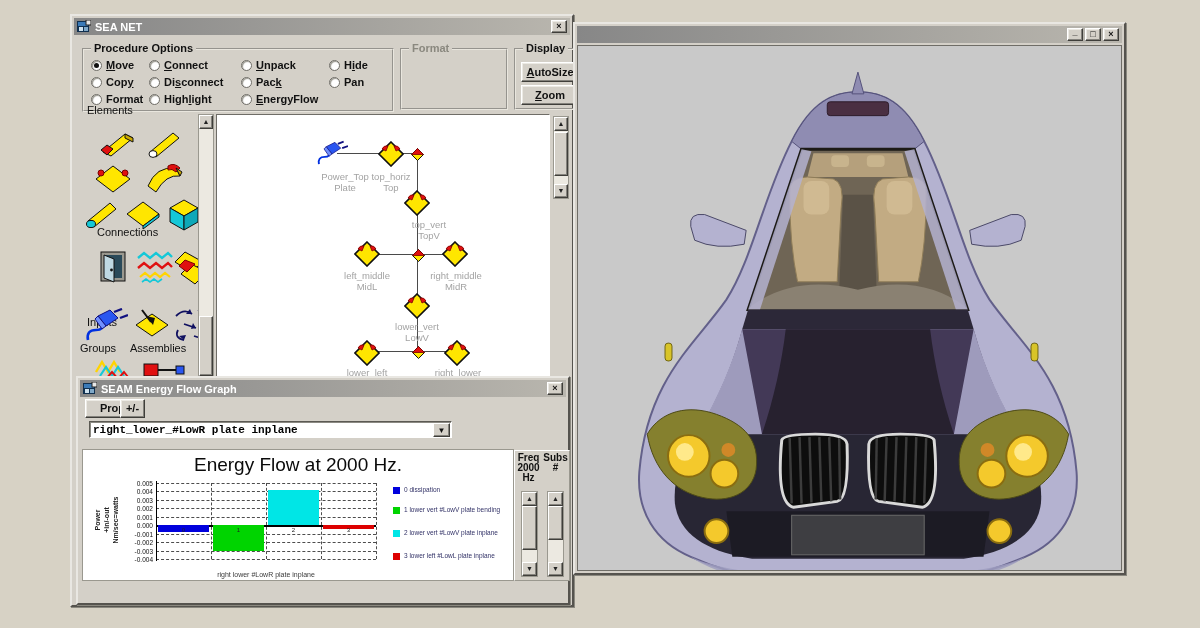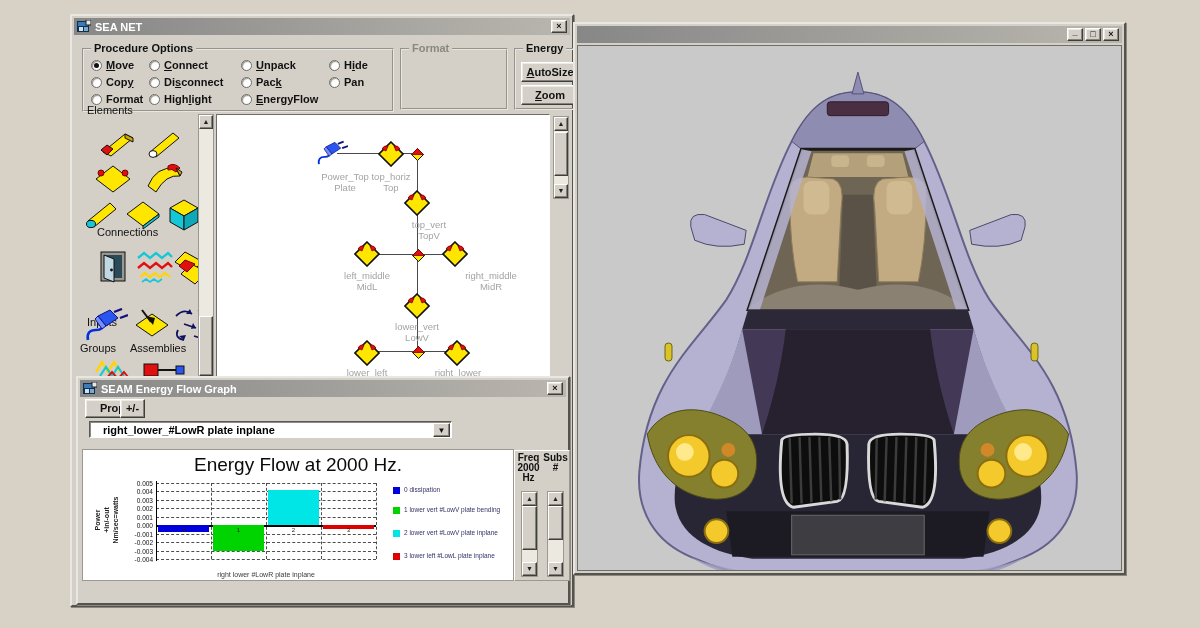--- a/index.html
+++ b/index.html
@@ -51,21 +51,21 @@
 
   #canvas { position:absolute; background:#fff; border:1px solid #6f6d67;
             border-right-color:#fff; border-bottom-color:#fff; overflow:hidden; }
   .net-line { position:absolute; background:#4a4a4a; }
   .net-label { position:absolute; color:#a3a3a3; font-size:9.5px; text-align:center; line-height:11px; white-space:nowrap; transform:translateX(-50%); }
   .net-node { position:absolute; }
 
   
   #combo { position:absolute; background:#fff; border:1px solid; border-color:#5b5953 #fff #fff #5b5953;
            box-shadow:inset 1px 1px 0 #8c8a83; display:flex; align-items:center; }
-  #combo .combo-text { font-size:11px; font-weight:bold; color:#000; padding-left:13px; flex:1; white-space:nowrap; overflow:hidden; }
+  #combo .combo-text { font-size:11px; font-weight:bold; color:#000; padding-left:3px; flex:1; white-space:nowrap; overflow:hidden;font-family:Liberation Mono, monospace; }
   #combo .combo-btn { width:17px; height:14px; margin-right:1px; background:#d4d0c8;
            border:1px solid; border-color:#fff #3f3e3a #3f3e3a #fff; box-shadow:inset -1px -1px 0 #84827c;
            font-size:8px; text-align:center; line-height:13px; color:#111; }
 
   #chart-area { position:absolute; background:#fff; border:1px solid #9a988f; }
   .chart-title { position:absolute; left:0; right:0; text-align:center; font-size:19px; color:#0a0a0a; }
   .gridline-h { position:absolute; border-top:1px dashed #4d4d4d; height:0; }
   .gridline-v { position:absolute; border-left:1px dashed #4d4d4d; width:0; }
   .zero-line { position:absolute; background:#000; }
   .y-axis { position:absolute; background:#000; width:1px; }
@@ -149,21 +149,21 @@
           <span><u>E</u>nergyFlow</span>
         </div>
       </div>
   </div>
 
   <div class="groupbox" style="left:328px; top:32px; width:108px; height:62px;">
     <span class="gb-label dim">Format</span>
   </div>
 
   <div class="groupbox" style="left:442px; top:32px; width:66px; height:62px; border-right:none;">
-    <span class="gb-label">Energy</span>
+    <span class="gb-label">Display</span>
     <div id="display-buttons">
         <div class="btn" style="left: 5px; top: 12px; width: 58px; height: 20px; line-height: 18px;"><span><u>A</u>utoSize</span></div>
         <div class="btn" style="left: 5px; top: 35px; width: 58px; height: 20px; line-height: 18px;"><span><u>Z</u>oom</span></div>
       </div>
   </div>
 
   <span class="palette-label" style="left:15px; top:88px;">Elements</span>
   <div class="pal-icon" style="left:25px; top:112px;">
     <svg width="40" height="30" viewBox="0 0 40 30">
       <polygon points="6,24 28,6 36,10 14,28" fill="#ffe600" stroke="#111"></polygon>
@@ -349,21 +349,21 @@
   </svg></div>
     <div class="net-label" style="left:150px; top:155px;">
       <div>left_middle</div>
         <div>MidL</div>
     </div>
     <div class="net-node diamond-svg" style="left:225px; top:126px;"><svg width="26" height="26" viewBox="0 0 26 26">
     <polygon points="13,1 25,13 13,25 1,13" fill="#ffe600" stroke="#111" stroke-width="1.6"></polygon>
     <path d="M4 8 Q6 4 10 5 L8 10 Z" fill="#e01010" stroke="#7a0000" stroke-width="0.8"></path>
     <path d="M22 8 Q20 4 16 5 L18 10 Z" fill="#e01010" stroke="#7a0000" stroke-width="0.8"></path>
   </svg></div>
-    <div class="net-label" style="left:239px; top:155px;margin-left:35px;">
+    <div class="net-label" style="left:239px; top:155px;">
       <div>right_middle</div>
         <div>MidR</div>
     </div>
 
     <div class="net-node diamond-svg" style="left:187px; top:178px;"><svg width="26" height="26" viewBox="0 0 26 26">
     <polygon points="13,1 25,13 13,25 1,13" fill="#ffe600" stroke="#111" stroke-width="1.6"></polygon>
     <path d="M4 8 Q6 4 10 5 L8 10 Z" fill="#e01010" stroke="#7a0000" stroke-width="0.8"></path>
     <path d="M22 8 Q20 4 16 5 L18 10 Z" fill="#e01010" stroke="#7a0000" stroke-width="0.8"></path>
   </svg></div>
     <div class="net-label" style="left:200px; top:206px;">

